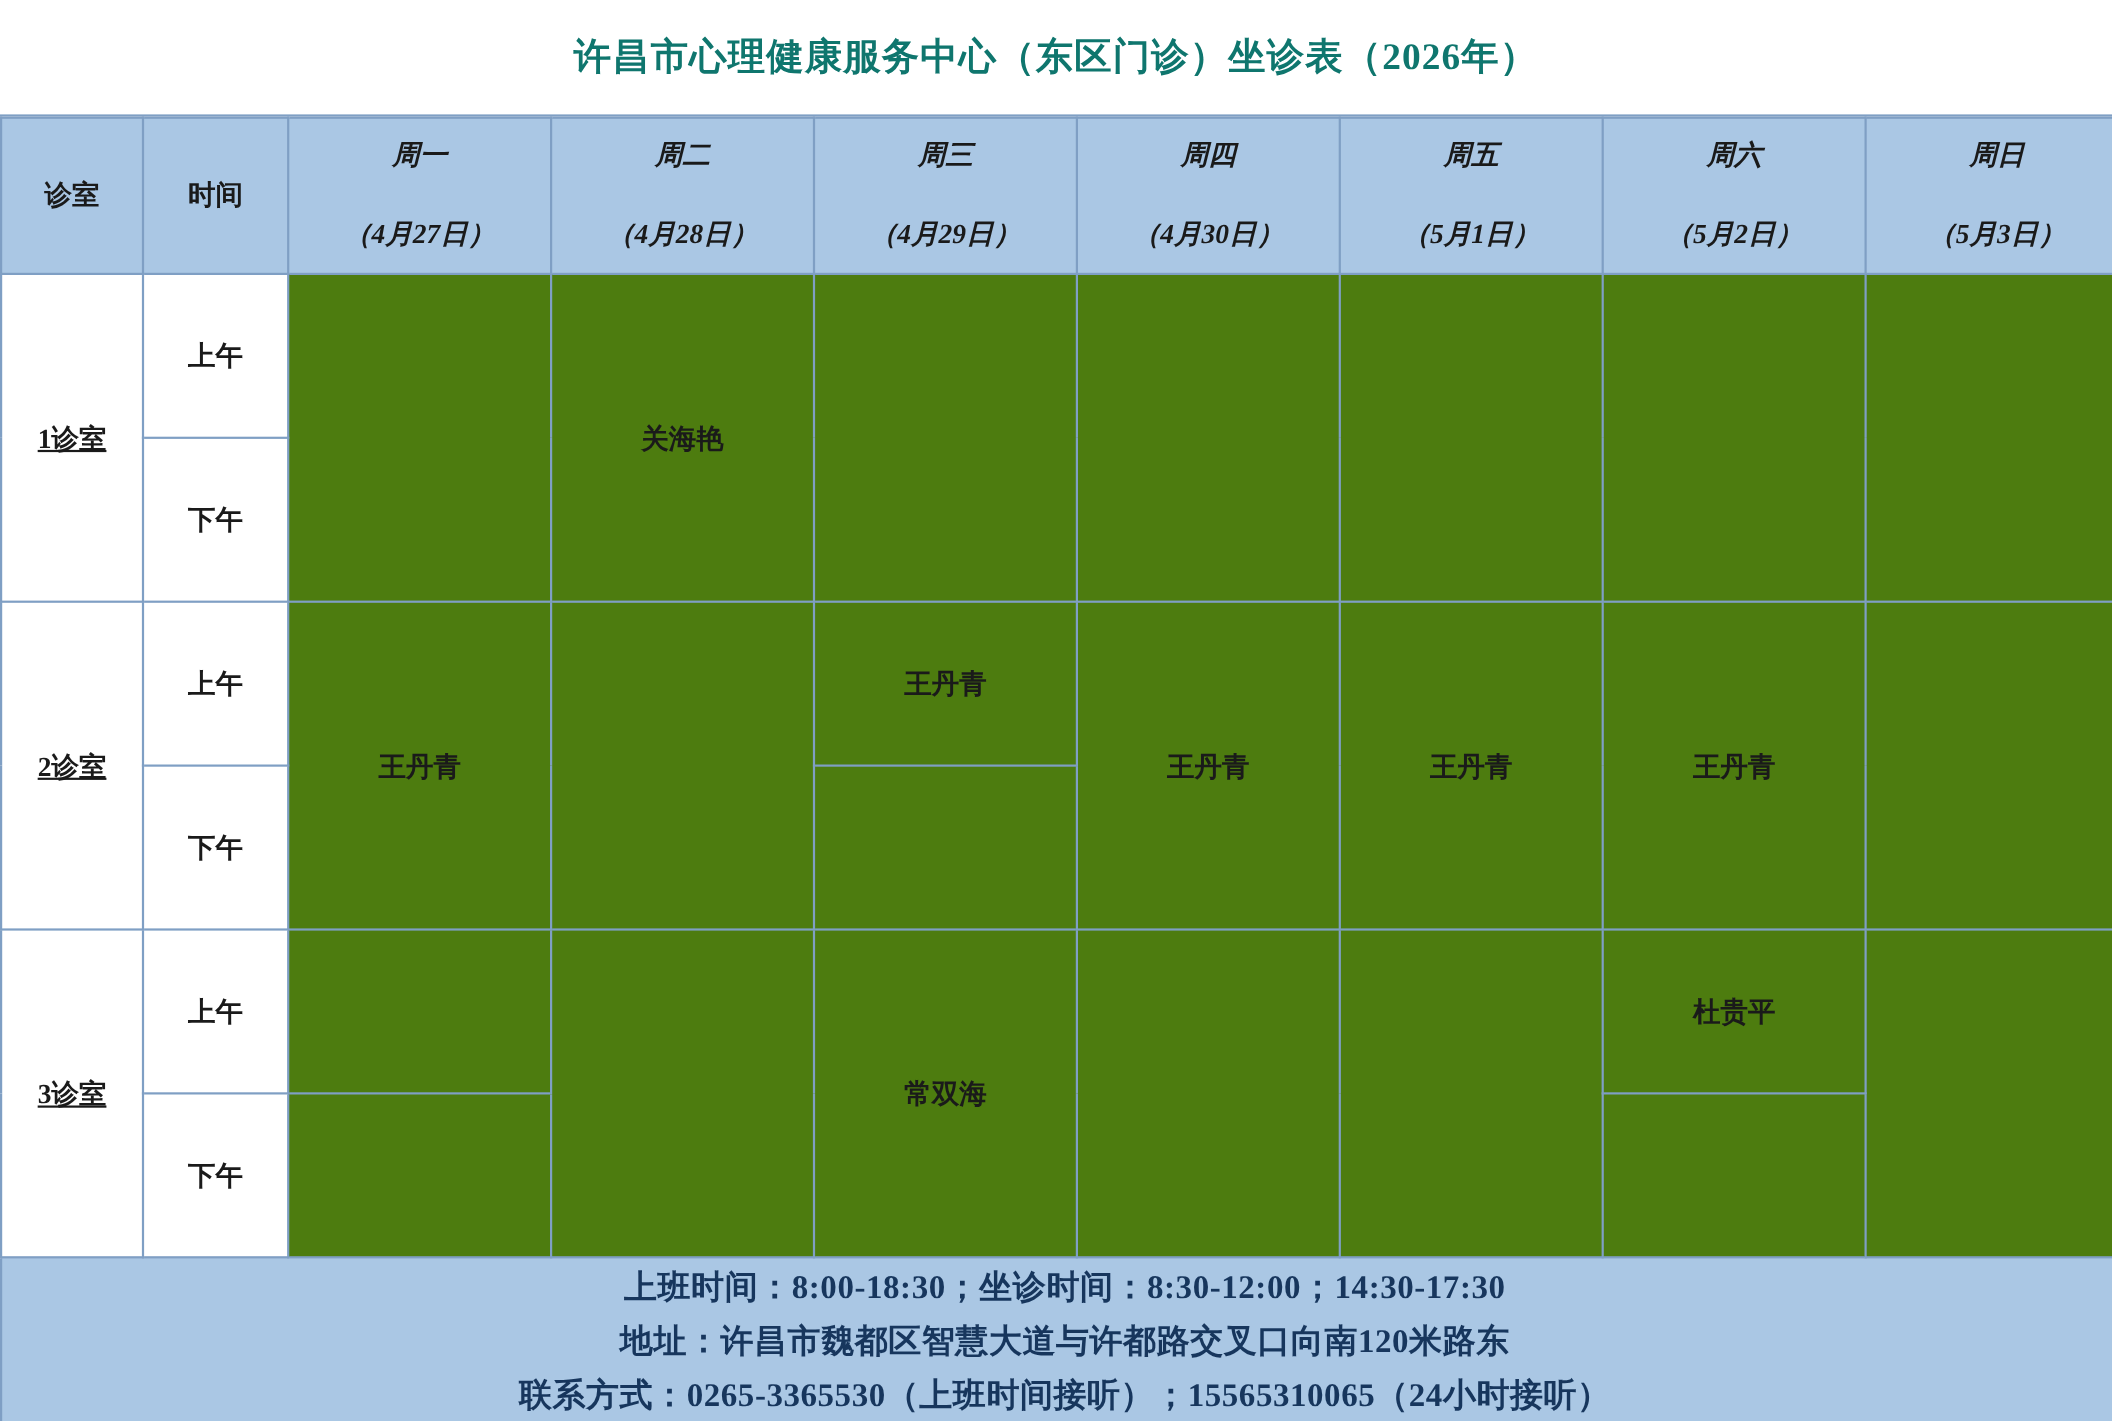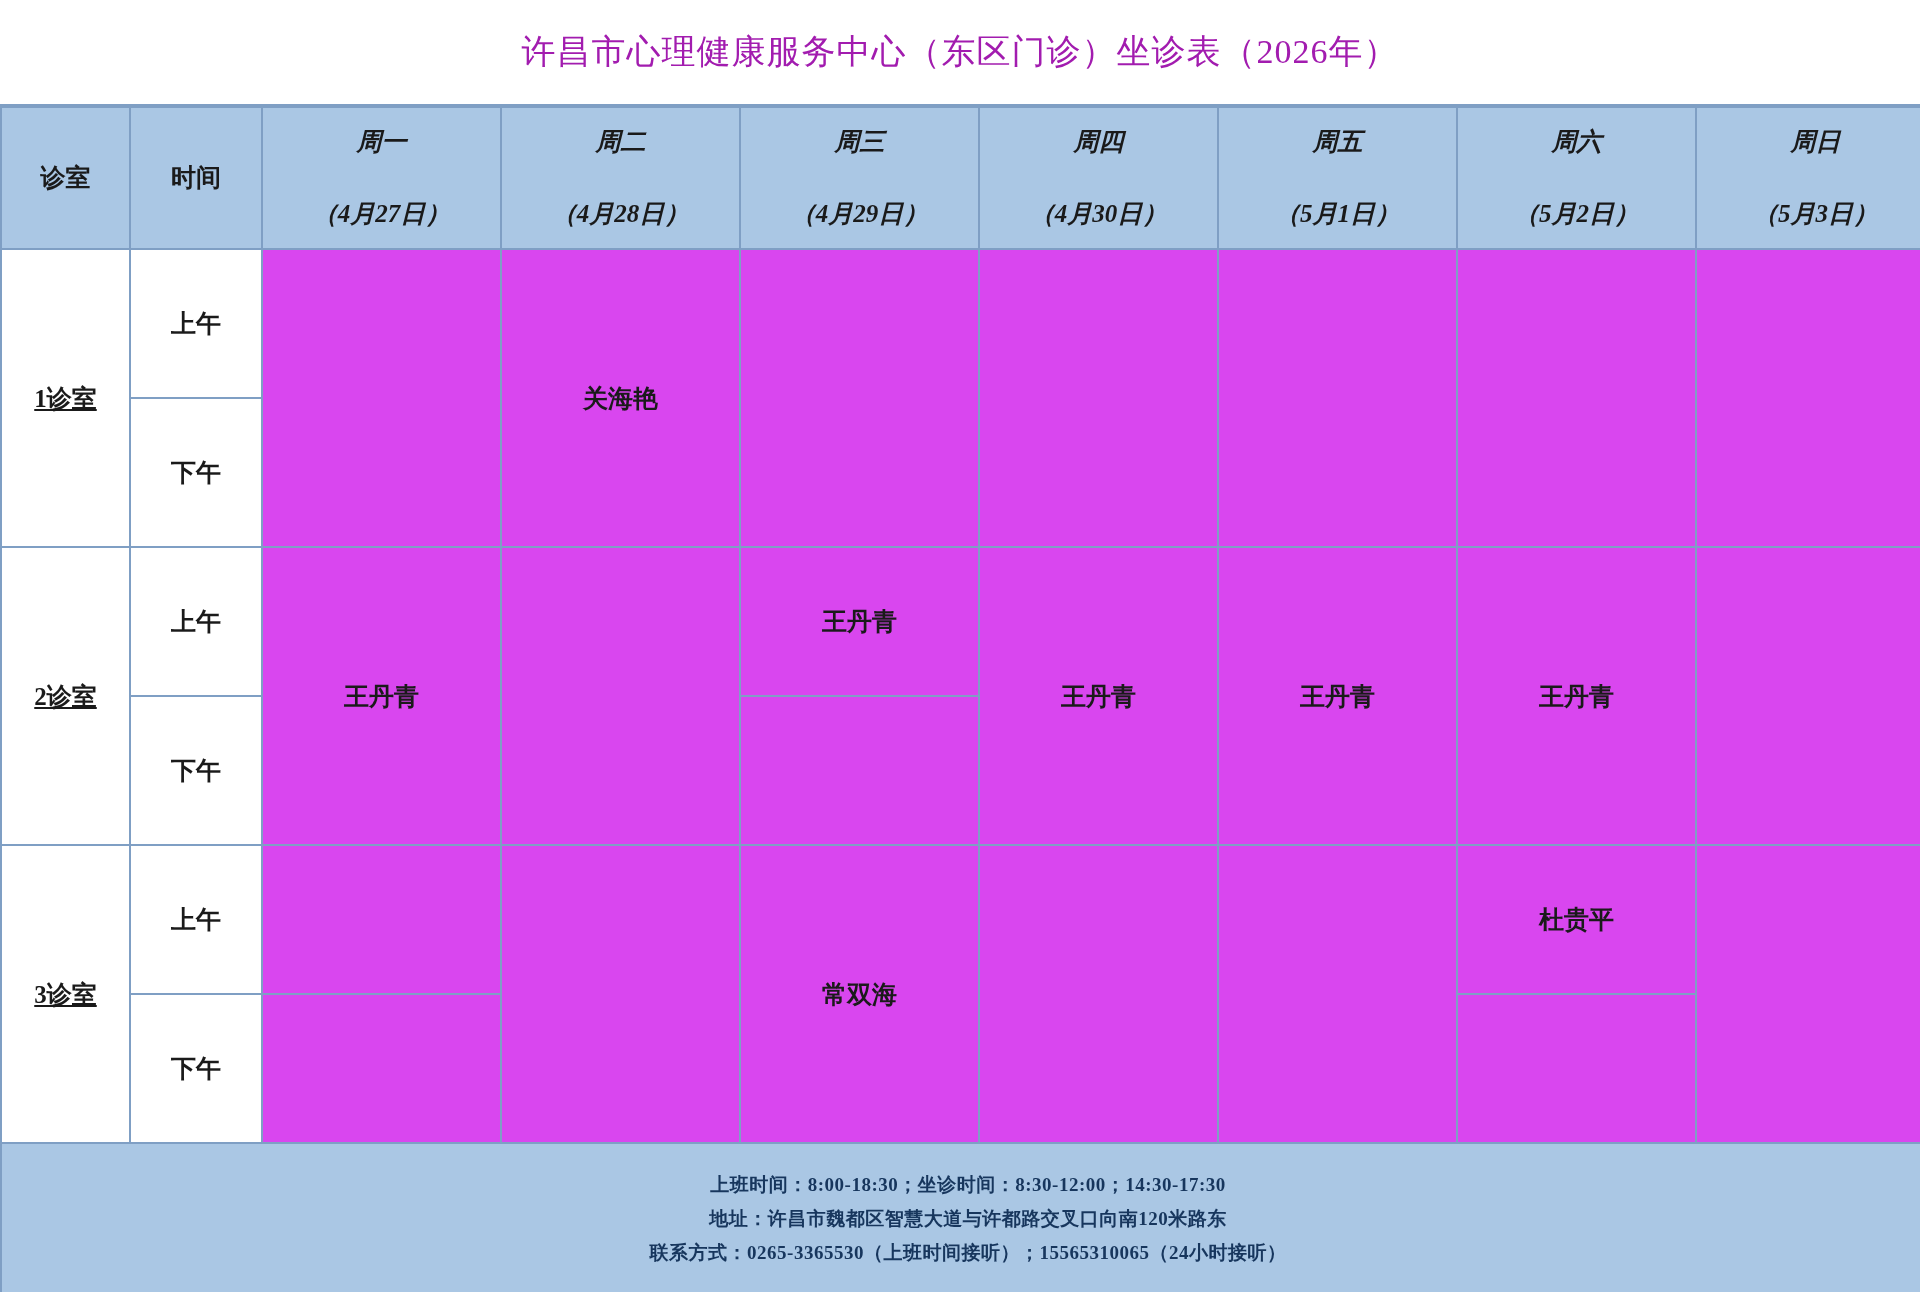--- a/index.html
+++ b/index.html
@@ -23,22 +23,22 @@
   .title-bar {
     height: 104px;
     display: flex;
     align-items: center;
     justify-content: center;
     background: #ffffff;
     border-bottom: 2px solid #7f9fc4;
   }
   .title-text {
     font-size: 34px;
-    font-weight: normal;
-    color: #a21caf;
+    font-weight: bold;
+    color: #0f766e;
     letter-spacing: 1px;
     font-family: "Liberation Serif", "DejaVu Serif", serif;
   }
   table.schedule {
     border-collapse: collapse;
     width: 1920px;
     table-layout: fixed;
   }
   table.schedule td, table.schedule th {
     border: 2px solid #7f9fc4;
@@ -68,41 +68,41 @@
     text-decoration: underline;
   }
   td.time-cell {
     height: 147px;
     font-size: 26px;
     font-weight: bold;
     background: #ffffff;
     margin-left: 40px;
   }
   td.slot {
-    background: #d946ef;
+    background: #4d7c0f;
     font-size: 26px;
     font-weight: bold;
   }
   .thin-divider {
     border-bottom: 1px solid #e8eef5 !important;
   }
   tfoot td {
     background: #aac7e4;
     height: 150px;
     padding: 14px 10px;
   }
   .footer-lines {
     display: flex;
     flex-direction: column;
     justify-content: center;
     align-items: center;
     gap: 8px;
   }
   .footer-line {
-    font-size: 19px;
+    font-size: 30px;
     font-weight: bold;
     color: #17365d;
     font-family: "Liberation Serif", "DejaVu Serif", serif;
     letter-spacing: 0.5px;
   }
 </style>
 </head>
 <body>
 
 <div class="page">

